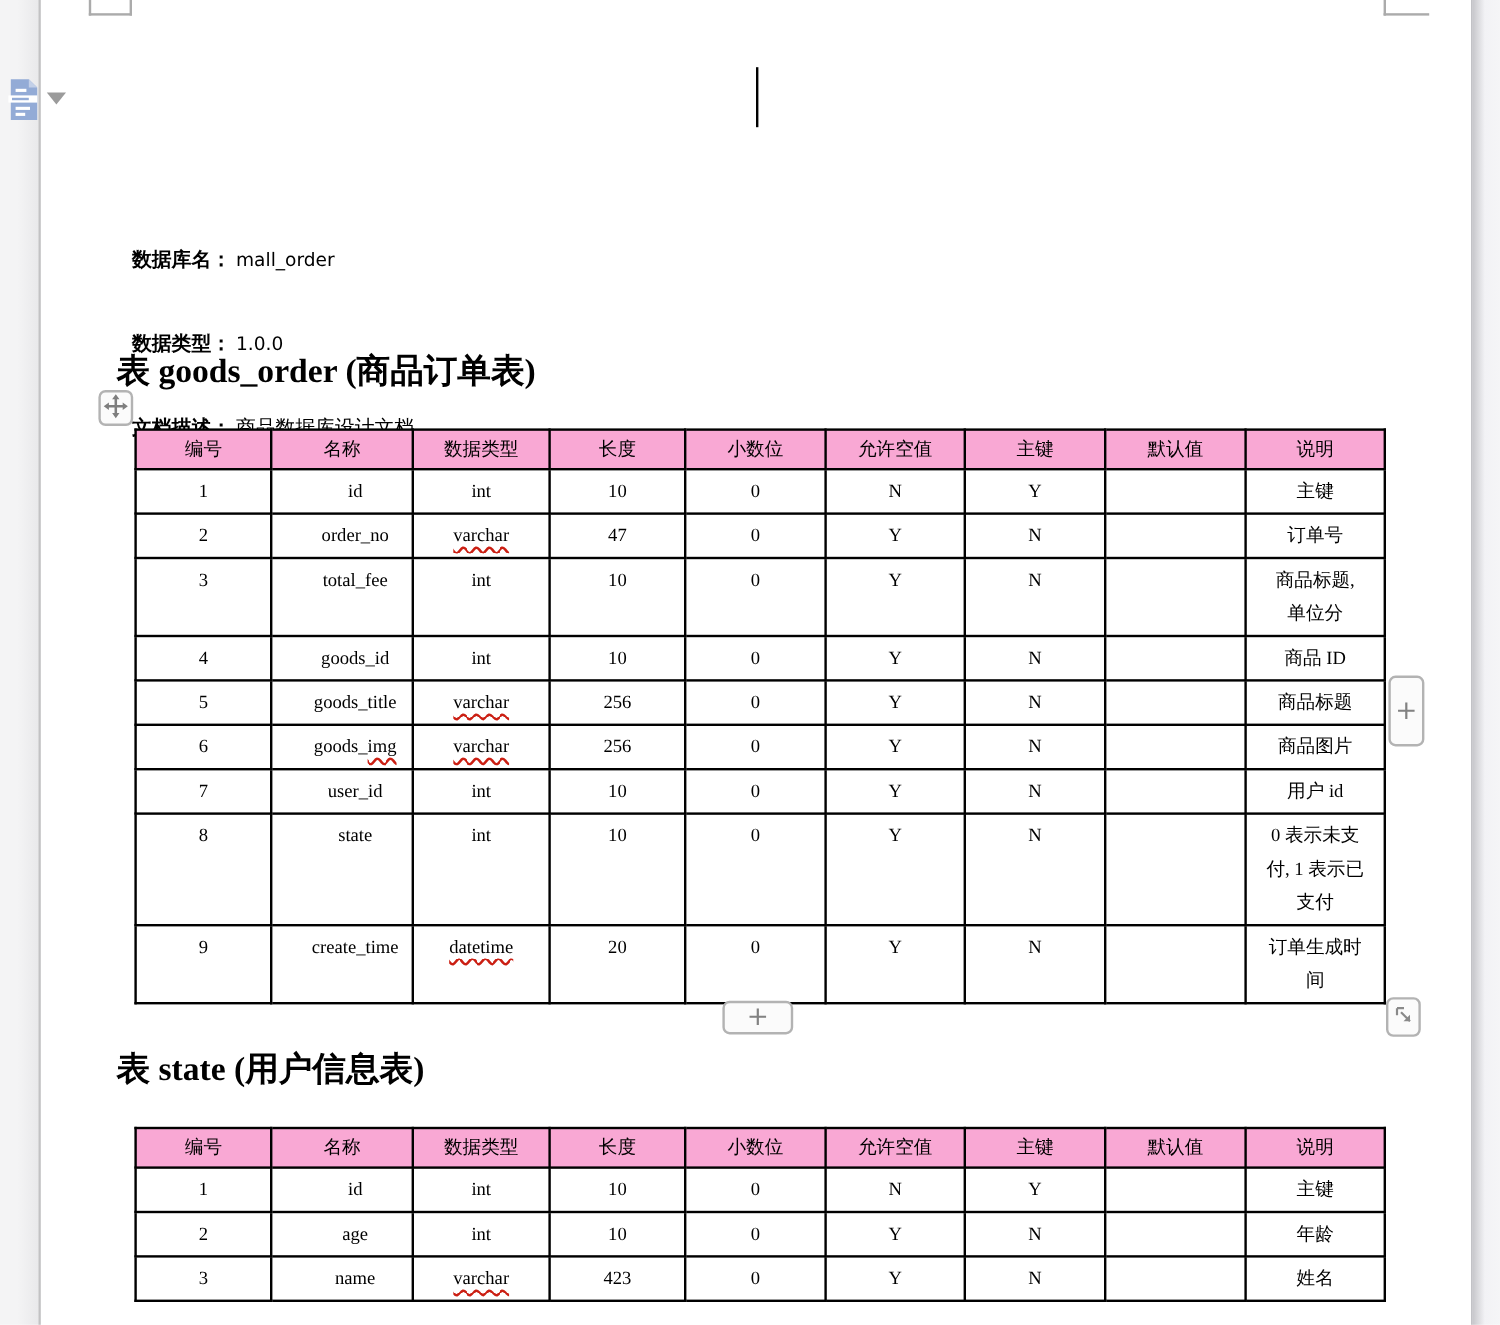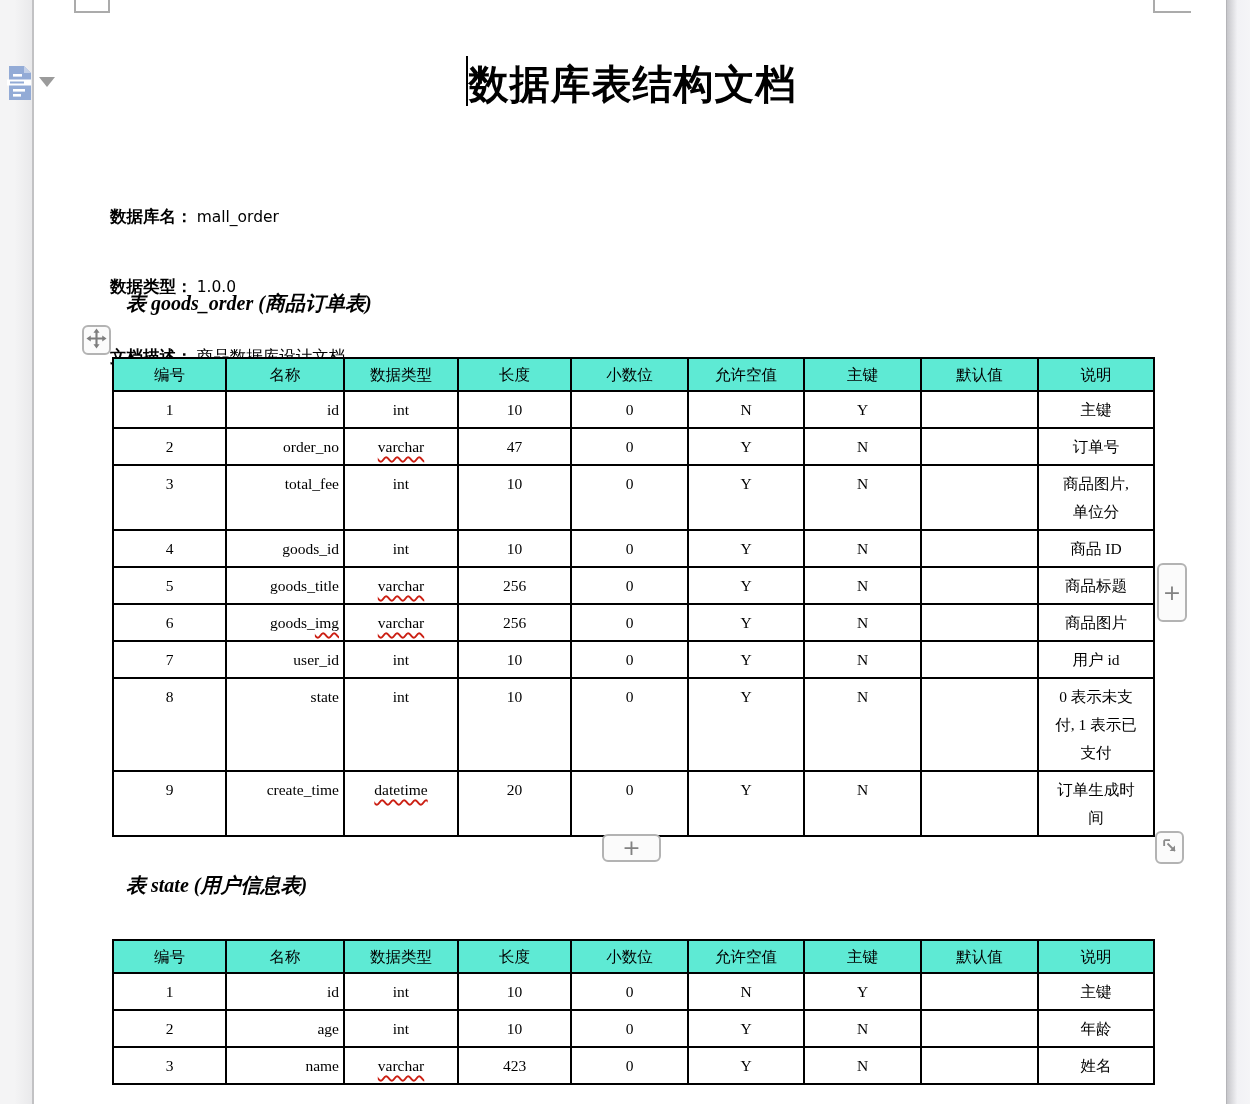--- a/index.html
+++ b/index.html
@@ -29,31 +29,31 @@
   .title-line { left:36px; top:56px; width:1190px; text-align:center;
     font-size:40px; font-weight:bold; line-height:58px; letter-spacing:1px; }
   .caret { display:inline-block; width:2px; height:50px; background:#000;
     vertical-align:-8px; margin-right:1px; }
 
   .meta { left:110px; top:158px; font-size:16.5px; }
   .meta-row { margin-bottom:10px; line-height:22px;margin-top:48px; }
   .meta-label { font-weight:bold; }
   .meta-sans { font-family:"DejaVu Sans","Liberation Sans",sans-serif; font-size:15.5px; }
 
-  .tbl-heading { left:126px; font-size:20px; font-weight:bold;font-style:italic; }
+  .tbl-heading { left:97px; font-size:28px; font-weight:bold; }
   .h1 { top:290px; } .h2 { top:872px; }
 
   table { border-collapse:collapse; table-layout:fixed; }
   .t1 { left:112px; top:357px; width:1041px; }
   .t2 { left:112px; top:939px; width:1041px; }
   th,td { border:2px solid #000; font-size:15.5px; font-weight:normal;
     text-align:center; vertical-align:top; }
-  th { background:#5eead4; line-height:25px; padding:3px 2px; }
+  th { background:#f9a8d4; line-height:25px; padding:3px 2px; }
   td { line-height:28px; padding:4px 4px 3px; }
-  td.name-cell { text-align:right; padding-left:26px; }
+  td.name-cell { text-align:center; padding-left:26px; }
   td.desc-cell { white-space:pre-line; }
   .sq { text-decoration:underline; text-decoration-style:wavy;
     text-decoration-color:#cb1f13; text-decoration-thickness:2px; text-underline-offset:4px; }
 
   .ctl-btn { background:#fbfbfb; border:2px solid #b3b3b3; border-radius:6px;
     color:#828282; display:flex; align-items:center; justify-content:center;
     cursor:pointer; font-family:"DejaVu Sans",sans-serif; }
   .move-btn { left:82px; top:325px; width:29px; height:30px; }
   .add-row-btn { left:602px; top:834px; width:59px; height:28px; font-size:22px; line-height:22px; }
   .add-col-btn { left:1157px; top:563px; width:30px; height:59px; font-size:22px; }
@@ -75,21 +75,21 @@
     <rect x="7" y="10" width="9" height="2.6" fill="#fff"></rect>
     <rect x="1" y="15.5" width="24" height="6" fill="#fff"></rect>
     <rect x="4" y="17.5" width="14" height="2" fill="#93abd6"></rect>
     <rect x="7" y="25" width="12" height="2.6" fill="#fff"></rect>
     <rect x="7" y="30" width="8" height="2.6" fill="#fff"></rect>
   </svg>
 </div>
 <div class="abs dd-arrow"></div>
 
 <div class="abs title-line">
-  <span class="caret"></span><span>数据库表结构文档</span>
+  <span class="caret"></span>
 </div>
 
 <div class="abs meta">
   <div class="meta-row">
     <span class="meta-label">数据库名：</span>
     <span class="meta-sans">mall_order</span>
   </div>
   <div class="meta-row">
     <span class="meta-label">数据类型：</span>
     <span class="meta-sans">1.0.0</span>
@@ -160,21 +160,21 @@
       </tr>
       <tr>
         <td>3</td>
         <td class="name-cell">total_fee</td>
         <td>int</td>
         <td>10</td>
         <td>0</td>
         <td>Y</td>
         <td>N</td>
         <td></td>
-        <td class="desc-cell">商品图片,
+        <td class="desc-cell">商品标题,
 单位分</td>
       </tr>
       <tr>
         <td>4</td>
         <td class="name-cell">goods_id</td>
         <td>int</td>
         <td>10</td>
         <td>0</td>
         <td>Y</td>
         <td>N</td>

